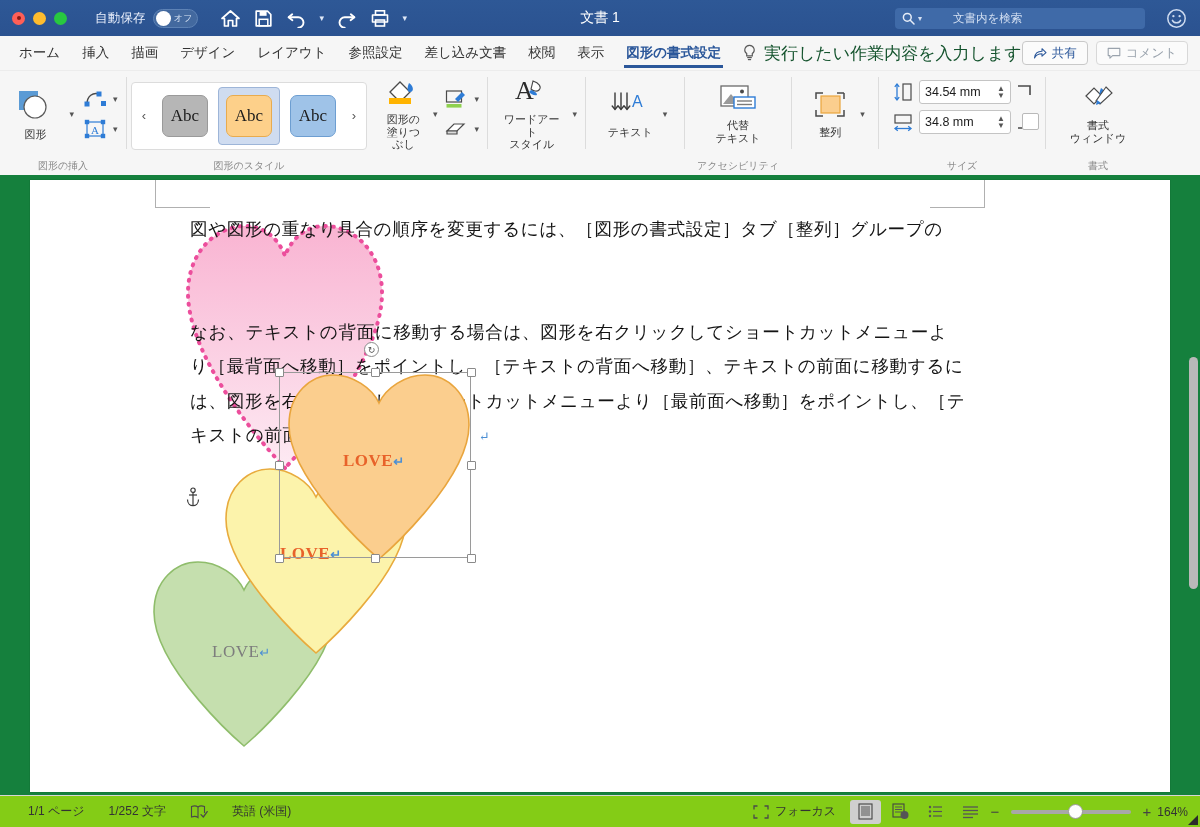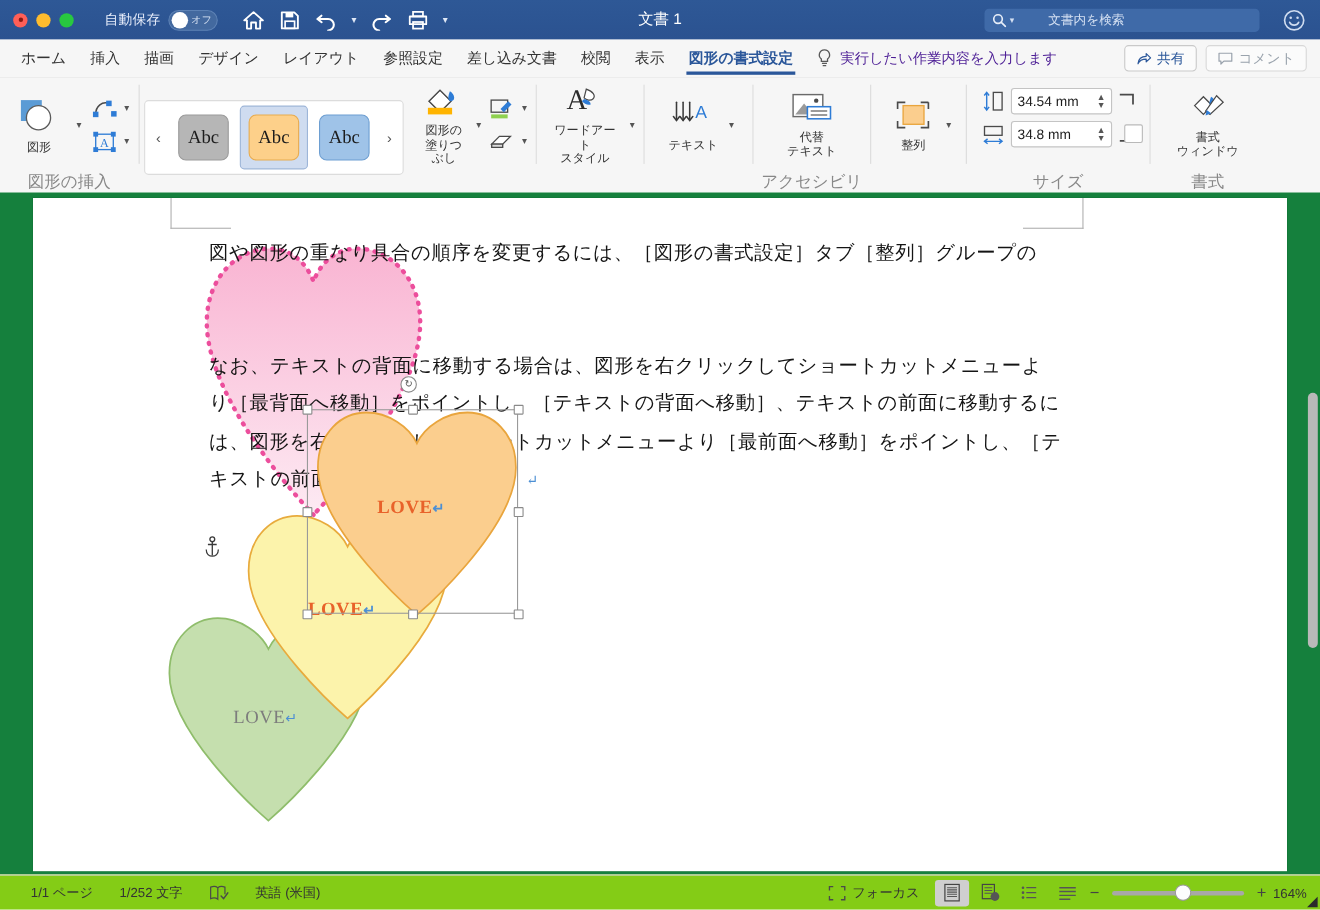--- a/index.html
+++ b/index.html
@@ -80,21 +80,21 @@
   }
   .tab:first-child { margin-left: 8px; }
   .tab.active { color: #2b579a; font-weight: bold; }
   .tab.active::after {
     content: ""; position: absolute; left: 9px; right: 9px; bottom: 3px;
     height: 2.5px; background: #2b579a;
   }
   .tellme {
     display: flex; align-items: center; gap: 7px; margin-left: 10px;
   }
-  .tellme .tm-text { font-size: 13px; color: #4c1d95; white-space: nowrap; }
+  .tellme .tm-text { font-size: 17px; color: #14532d; white-space: nowrap; }
   .right-tabs {
     margin-left: auto; display: flex; align-items: center; gap: 8px;
     margin-right: 12px;
   }
   .pillbtn {
     display: flex; align-items: center; gap: 5px;
     border: 1px solid #c9c9c9; border-radius: 4px;
     height: 24px; padding: 0 10px; background: #fbfbfb;
     font-size: 12.5px; color: #2b579a;
   }
@@ -102,21 +102,21 @@
 
   
   .ribbon {
     position: absolute; left: 0; top: 71px; width: 1200px; height: 104px;
     background: #f6f6f6; display: flex; align-items: flex-start;
   }
   .rgroup { position: relative; height: 104px; display: flex;
             flex-direction: column; align-items: center; }
   .rgroup .gcontent { flex: 1; display: flex; align-items: center; padding: 0 8px; }
   .glabel {
-    font-size: 15px; color: #888; height: 19px; line-height: 19px;
+    font-size: 10px; color: #888; height: 19px; line-height: 19px;
     width: 100%; text-align: center;
   }
   .gsep {
     width: 1px; height: 72px; background: #dcdcdc; margin-top: 6px;
   }
   .bigbtn {
     display: flex; flex-direction: column; align-items: center;
     justify-content: center; padding: 2px 5px; border-radius: 3px;
   }
   .bigbtn .blabel {
@@ -413,20 +413,21 @@
           </div>
           <div class="gal-item sel">
             <div class="abc-chip abc-orange">Abc</div>
           </div>
           <div class="gal-item">
             <div class="abc-chip abc-blue">Abc</div>
           </div>
           <div class="gal-arrow">›</div>
         </div>
       </div>
+      <div class="glabel">図形のスタイル</div>
     </div>
 
     <div class="rgroup" style="width:116px">
       <div class="gcontent" style="gap:2px">
         <div class="bigbtn">
           <svg width="36" height="34" viewBox="0 0 36 34">
             <path d="M5 16 L15 6 L25 16 L15 26 Z" fill="#ffffff" stroke="#4a4a4a" stroke-width="1.3"></path>
             <path d="M24 7 c5 3 5 9 1 9 c-3 0 -3 -4 -1 -9 z" fill="#2e7cd6"></path>
             <rect x="4" y="22" width="22" height="6" fill="#ffb400"></rect>
           </svg>

